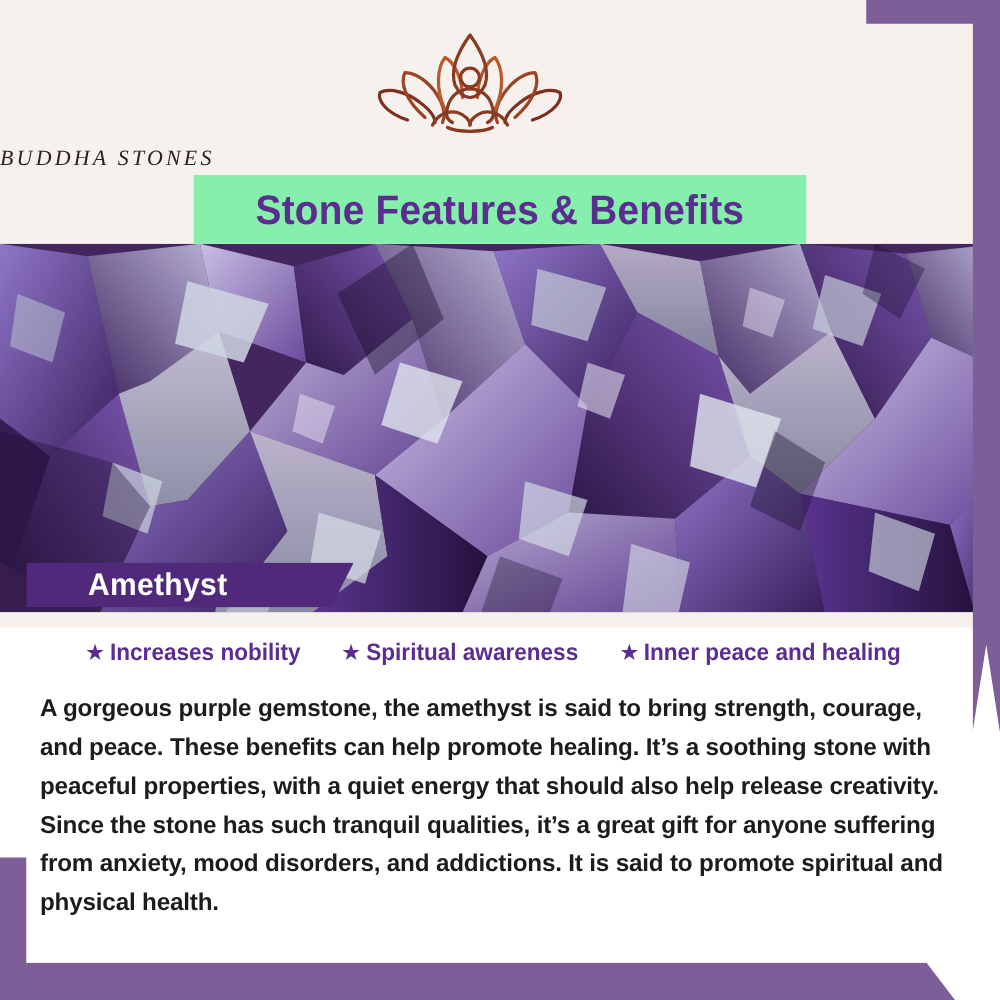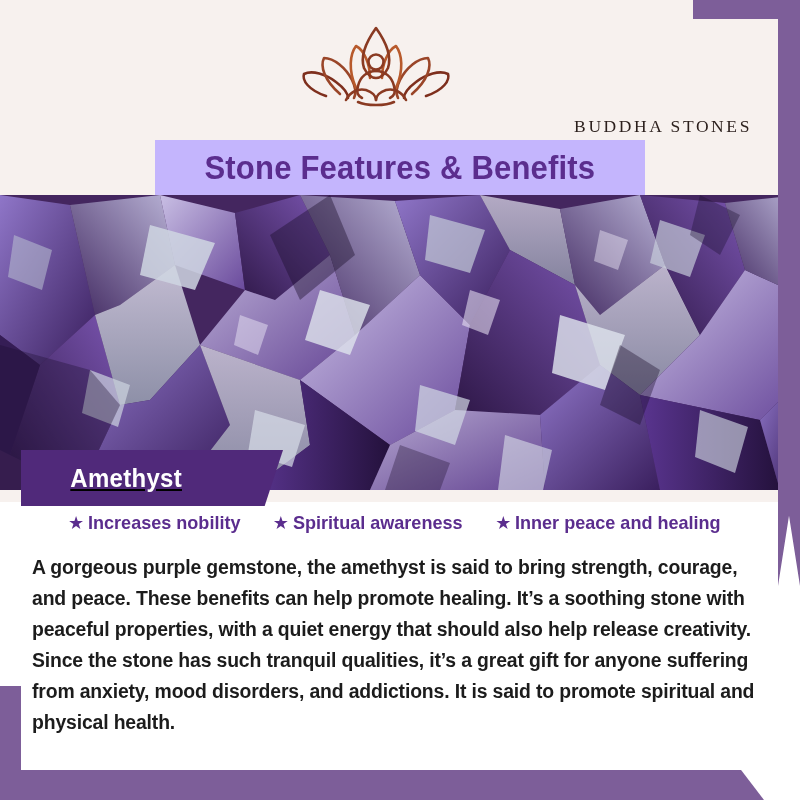--- a/index.html
+++ b/index.html
@@ -70,21 +70,22 @@
     width: 800px;
     height: 195px;
     background: #f7f1ee;
     z-index: 2;
   }
   .logo-wrap {
     position: absolute;
     left: 0;
     top: 18px;
     width: 752px;
-    text-align: right;
+    text-align: left;
+    font-style: italic;
   }
   .logo-mark {
     display: block;
     margin: 0 auto;
   }
   .logo-word {
     margin-top: 2px;
     font-family: "Liberation Serif", serif;
     font-size: 17.5px;
     letter-spacing: 2.6px;
@@ -92,21 +93,21 @@
     font-weight: 400;
   }
 
   
   .title-band {
     position: absolute;
     left: 155px;
     top: 140px;
     width: 490px;
     height: 55px;
-    background: #c4b5fd;
+    background: #86efac;
     z-index: 3;
     display: flex;
     align-items: center;
     justify-content: center;
   }
   .title-text {
     font-family: "Liberation Sans Narrow", "Liberation Sans", sans-serif;
     font-size: 33px;
     font-weight: 700;
     color: #5b2d8e;
@@ -127,27 +128,26 @@
     background: #4a2a72;
   }
   .hero svg { display: block; }
 
   
   .stone-banner {
     position: absolute;
     left: 21px;
     top: 450px;
     width: 262px;
-    height: 56px;
+    height: 36px;
     background: #50297a;
     z-index: 4;
     clip-path: polygon(0 0, 100% 0, 93% 100%, 0 100%);
     display: flex;
     align-items: center;
-    text-decoration: underline;
   }
   .stone-banner-text {
     margin-left: 47px;
     color: #ffffff;
     font-family: "Liberation Sans Narrow", "Liberation Sans", sans-serif;
     font-size: 25px;
     font-weight: 700;
     letter-spacing: 0.3px;
     transform: scaleX(0.96);
   }

